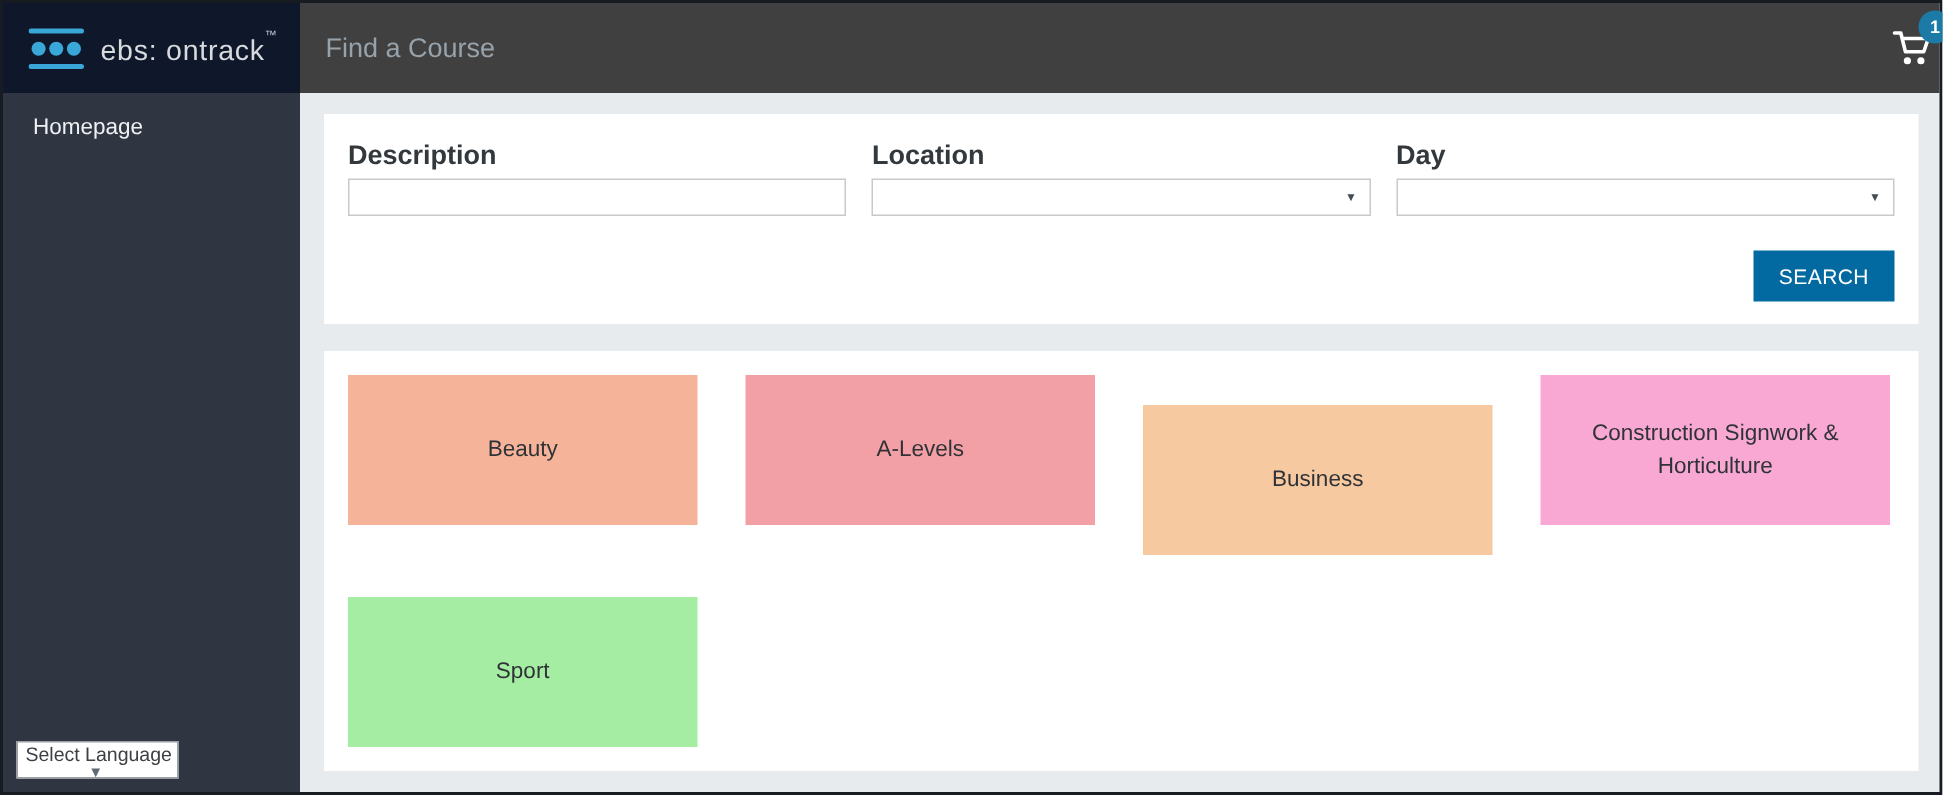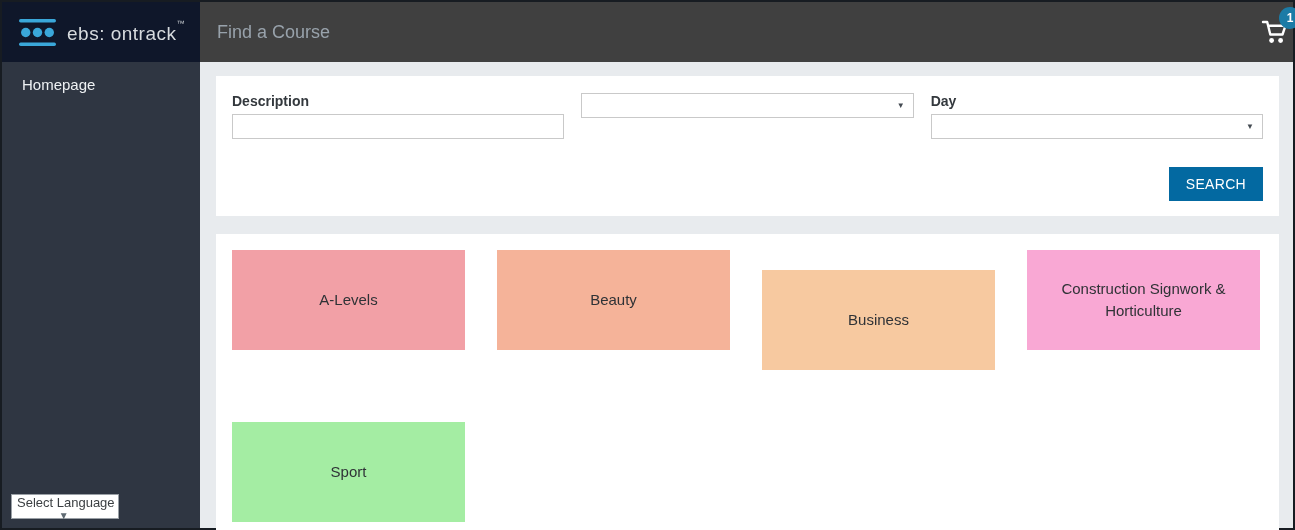--- a/index.html
+++ b/index.html
@@ -52,21 +52,21 @@
   .lang-divider { width:1px; height:17px; background:#d0d0d0; margin:0 6px 0 8px; }
   .lang-arrow { font-size:10px; color:#5f6a72; padding-right:4px; }
 
   
   .content { flex:1; padding:14px 14px 0 16px; min-width:0; }
   .panel { background:#fff; }
 
   .search-panel { height:140px; padding:17px 16px 15px; position:relative; margin-bottom:18px; }
   .fields { display:flex; gap:17px; }
   .field { flex:1; }
-  .field-label { display:block; font-size:14px; font-weight:600; color:#33383d; margin-bottom:5px; }
+  .field-label { display:block; font-size:18px; font-weight:600; color:#33383d; margin-bottom:5px; }
   .text-input {
     width:100%; height:25px; border:1px solid #c9c9c9; background:#fff;
     font:inherit; font-size:13px; color:#333; padding:0 6px; outline:none;
   }
   .select-box {
     width:100%; height:25px; border:1px solid #c9c9c9; background:#fff;
     display:flex; align-items:center; cursor:pointer;
   }
   .select-value { flex:1; font-size:13px; color:#333; padding:0 6px; }
   .select-arrow { font-size:8px; color:#444b52; padding-right:8px; }
@@ -140,41 +140,42 @@
 
       <div class="panel search-panel">
         <div class="fields">
 
           <div class="field">
             <label class="field-label">Description</label>
             <input class="text-input" type="text" value="" style="">
           </div>
 
           <div class="field">
+            <label class="field-label">Location</label>
             <div class="select-box">
               <span class="select-value"></span>
               <span class="select-arrow">▼</span>
             </div>
           </div>
 
           <div class="field">
             <label class="field-label">Day</label>
             <div class="select-box">
               <span class="select-value"></span>
               <span class="select-arrow">▼</span>
             </div>
           </div>
 
         </div>
         <button class="search-btn">SEARCH</button>
       </div>
 
       <div class="panel cards-panel">
+        <div class="card" style="background: rgb(245, 179, 153);">Beauty</div>
         <div class="card" style="background: rgb(242, 160, 166);">A-Levels</div>
-        <div class="card" style="background: rgb(245, 179, 153);">Beauty</div>
         <div class="card" style="background: rgb(247, 201, 160); margin-top: 20px;">Business</div>
         <div class="card" style="background: #f9a8d4;">Construction Signwork &amp; Horticulture</div>
-        <div class="card" style="background: rgb(164, 237, 163); margin-top: 24px;">Sport</div>
+        <div class="card" style="background: rgb(164, 237, 163);">Sport</div>
       </div>
 
     </div>
   </div>
 </div>
 
 </body></html>

